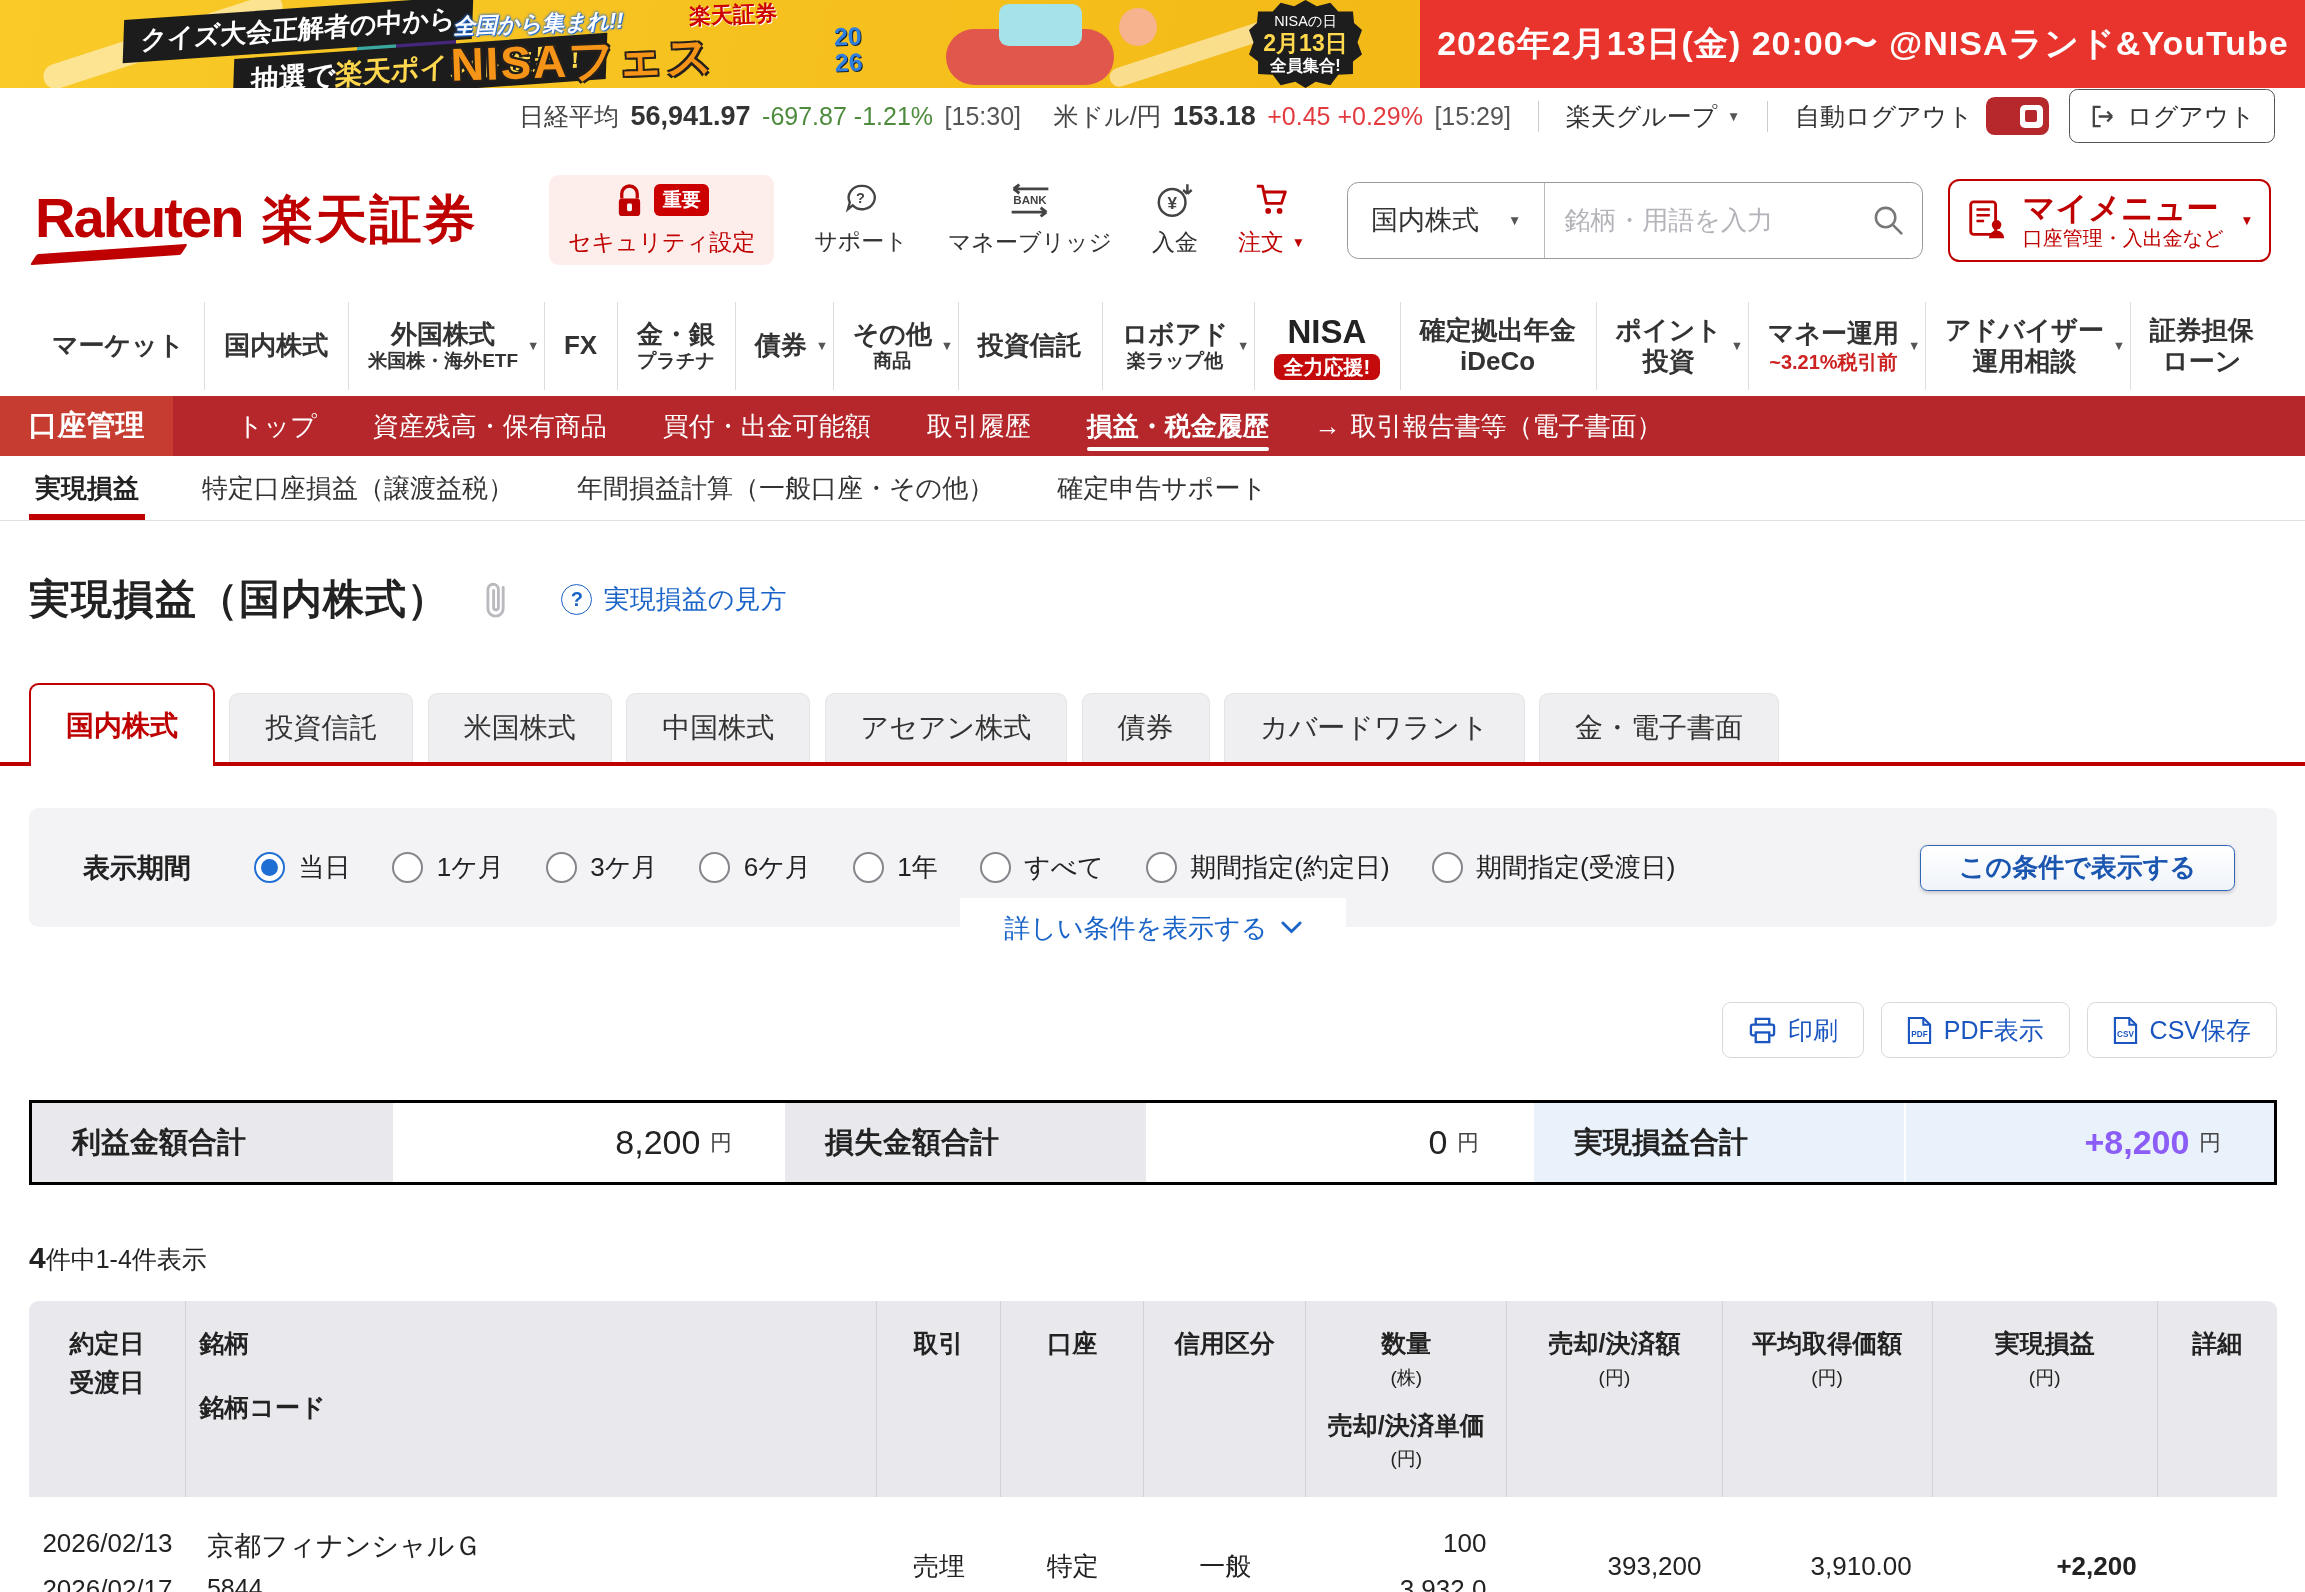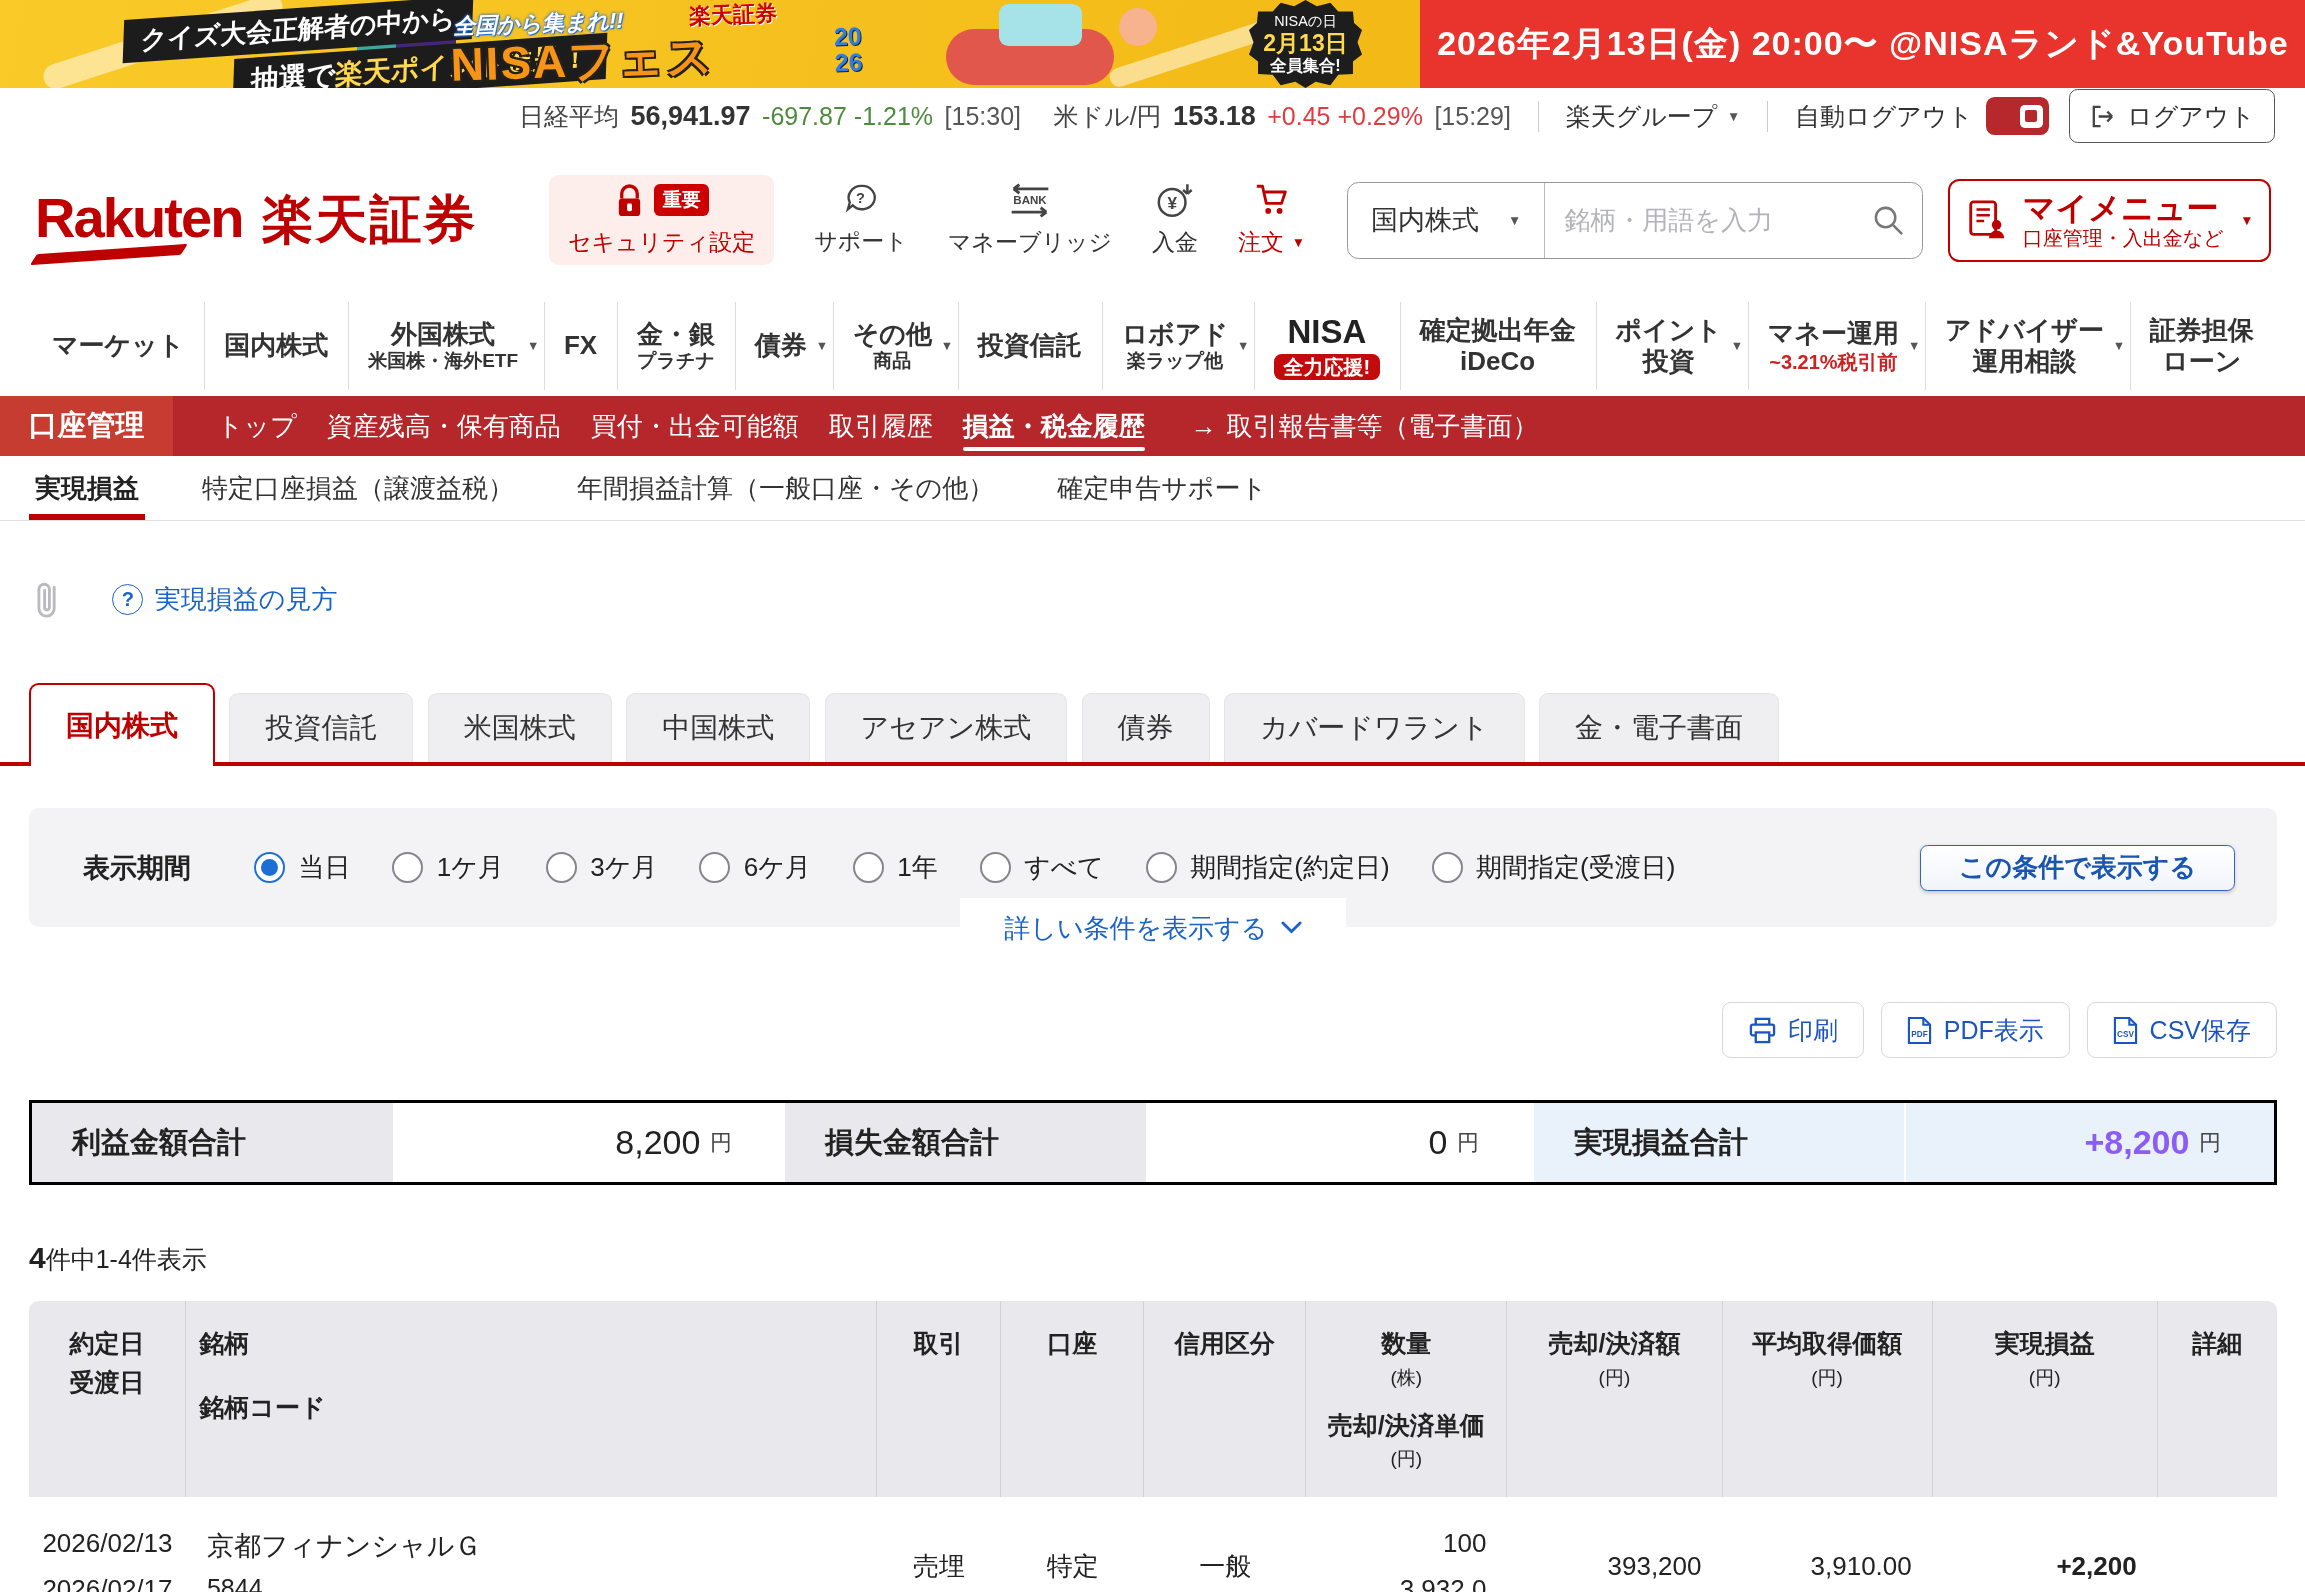--- a/index.html
+++ b/index.html
@@ -79,21 +79,21 @@
   .nav-main { font-size:26px; font-weight:bold; color:#333; white-space:nowrap; }
   .nav-sub { font-size:19px; font-weight:bold; color:#333; white-space:nowrap; }
   .nav-sub-red { font-size:20px; font-weight:bold; color:#cc2222; white-space:nowrap; }
   .nav-arrow { position:absolute; right:3.8px; top:50%; transform:translateY(-50%); font-size:12.5px; color:#555; }
   .has-arrow { padding-right:25px; }
   .nisa-badge { background:#c40a0a; color:#fff; font-size:20px; font-weight:bold; border-radius:7.7px; padding:1px 9.6px; margin-top:2.9px; }
   .nisa-main { font-size:33px; font-weight:bold; color:#222; }
   
   .acct-nav { height:60px; background:#b5272b; display:flex; align-items:stretch; color:#fff; }
   .acct-active { background:#c63c30; width:173px; display:flex; align-items:center; justify-content:center; font-size:29px; font-weight:bold; cursor:pointer; }
-  .acct-items { display:flex; align-items:center; gap:30px; margin-left:44px; }
+  .acct-items { display:flex; align-items:center; gap:56px; margin-left:64px; }
   .acct-item { font-size:26px; cursor:pointer; position:relative; padding:13.4px 0; }
   .acct-item.active { font-weight:bold; }
   .acct-item.active::after { content:""; position:absolute; left:0; right:0; bottom:5.8px; height:3.8px; background:#fff; border-radius:1.9px; }
   .report-link { display:flex; align-items:center; gap:9.6px; margin-left:46px; font-size:26px; cursor:pointer; }
   
   .sub-tabs { height:65px; background:#fff; border-bottom:1.9px solid #e0e0e3; display:flex; align-items:stretch; padding-left:35px; gap:63px; }
   .sub-tab { display:flex; align-items:center; font-size:26px; color:#333; cursor:pointer; position:relative; }
   .sub-tab.active { font-weight:bold; color:#222; }
   .sub-tab.active::after { content:""; position:absolute; left:-5.8px; right:-5.8px; bottom:0; height:5.8px; background:#c00000; }
   
@@ -371,20 +371,21 @@
 <div class="sub-tabs">
   <span class="sub-tab active">実現損益</span>
   <span class="sub-tab">特定口座損益（譲渡益税）</span>
   <span class="sub-tab">年間損益計算（一般口座・その他）</span>
   <span class="sub-tab">確定申告サポート</span>
 </div>
 
 <div class="content">
 
   <div class="title-row">
+    <h1 class="page-title">実現損益（国内株式）</h1>
     <svg class="clip-icon" width="37" height="42" viewBox="0 0 38 44">
         <path d="M26 10 v22 a8 8 0 0 1 -16 0 V12 a5.5 5.5 0 0 1 11 0 v19 a2.5 2.5 0 0 1 -5 0 V13" stroke="#b9b9bf" stroke-width="3" fill="none" stroke-linecap="round"></path>
       </svg>
     <span class="help-link">
       <span class="q-circle">?</span>
       <span>実現損益の見方</span>
     </span>
   </div>
 
   <div class="tabs">

